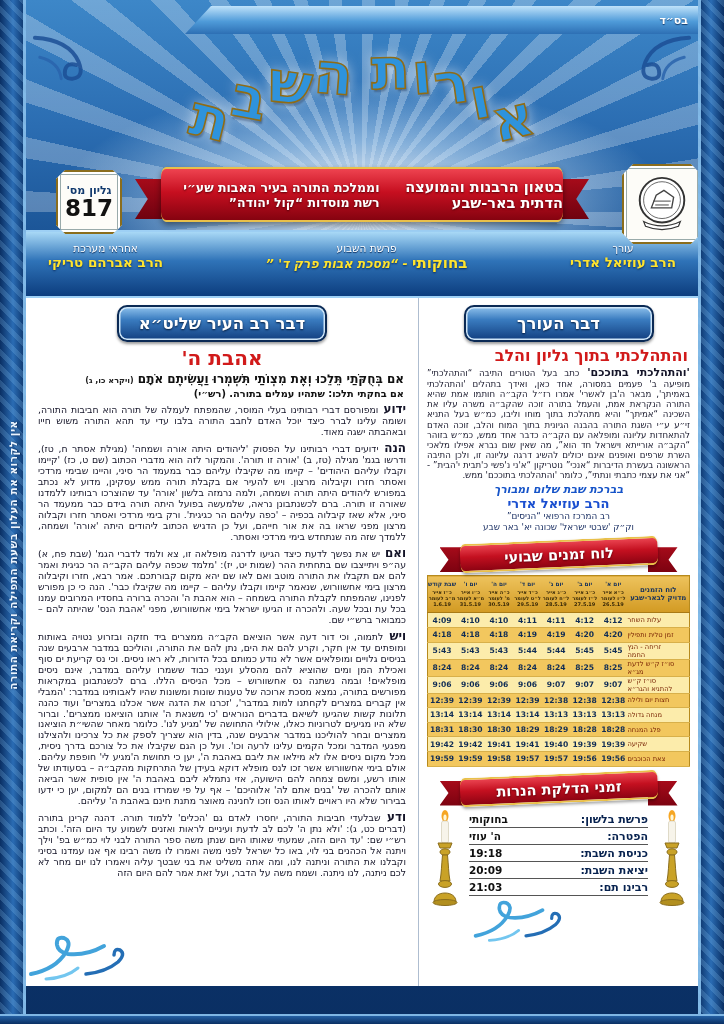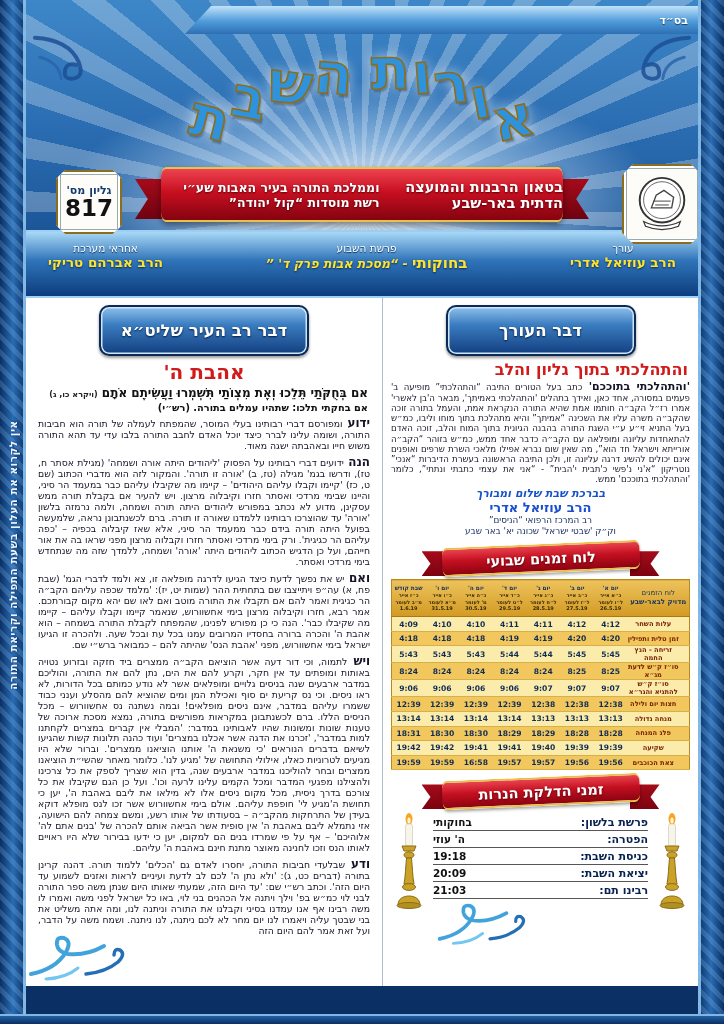--- a/index.html
+++ b/index.html
@@ -71,23 +71,23 @@
     border-bottom:2px solid #9ed0f5;display:flex;justify-content:space-between;
     padding:10px 22px 0 22px;}
   .strip-group{text-align:center;}
   .strip-label{color:#fff;font-size:10.5px;text-shadow:0 1px 1px #0a2c5c;}
   .strip-name{color:#ffe42e;font-size:13.5px;font-weight:bold;text-shadow:0 1px 2px #0a2c5c;}
   .strip-name .parsha-extra{font-style:italic;font-size:12.5px;}
   .strip-name.big{font-size:15px;}
   
   .content{position:absolute;top:298px;left:26px;right:26px;bottom:38px;background:#fff;
     display:flex;overflow:hidden;}
-  .col-editor{width:316px;padding:7px 8px 0 8px;border-left:1.5px solid #aebdd0;}
+  .col-editor{width:280px;padding:7px 8px 0 8px;border-left:1.5px solid #aebdd0;}
   .col-rabbi{flex:1;padding:7px 12px 0 12px;position:relative;}
-  .section-box{width:fit-content;min-width:190px;margin:0 auto 4px auto;padding:14px 20px;
+  .section-box{width:fit-content;min-width:190px;margin:0 auto 4px auto;padding:7px 20px;
     border-radius:10px;border:2px solid #0b2a55;
     background:linear-gradient(180deg,#8ec1ec 0%,#3a7cc0 38%,#123f80 100%);
     box-shadow:inset 0 0 0 1.5px #cfe6f8,0 2px 3px rgba(0,0,0,.4);
     color:#fff;font-weight:bold;font-size:16.5px;text-align:center;text-shadow:0 1px 2px #041a3a;}
   .red-title{color:#d11a1a;font-weight:bold;}
   .col-editor .red-title{font-size:16px;text-align:right;margin:2px 2px 1px 0;}
   .col-rabbi .red-title{font-size:20px;text-align:center;margin:1px 0 2px 0;}
   .verse{font-weight:bold;font-size:12px;color:#111;text-align:right;margin:0 2px;}
   .verse .ref{font-size:8px;color:#222;}
   .rashi-line{font-weight:bold;font-size:9.8px;color:#111;text-align:right;margin:2px 2px 3px;}
@@ -114,21 +114,21 @@
   
   .zt{width:100%;border-collapse:collapse;border:1px solid #b68a1e;table-layout:fixed;}
   .zt th,.zt td{padding:0;border-bottom:1px solid #d8b04a;}
   .zt thead th{background:linear-gradient(180deg,#edc25c,#d29a23);
     border-bottom:1.5px solid #a97a14;vertical-align:middle;height:37px;}
   .zt .corner{width:62px;font-size:7px;font-weight:bold;color:#16325c;line-height:1.3;}
   .zt thead .dname{font-size:5.8px;font-weight:bold;color:#16325c;}
   .zt thead div{font-size:5px;color:#3a2a08;line-height:1.25;text-align:center;}
   .zt tbody tr:nth-child(odd){background:#fcecab;}
   .zt tbody tr:nth-child(even){background:#f2c75e;}
-  .zt .rlabel{font-size:6.7px;font-weight:bold;color:#7a2506;text-align:center;
+  .zt .rlabel{font-size:6.7px;font-weight:normal;color:#7a2506;text-align:left;
     padding-right:10px;height:14.6px;}
   .zt .tval{font-size:7.6px;font-weight:bold;color:#0f2c55;text-align:center;}
   
   .candles{display:flex;align-items:flex-start;margin-top:2px;position:relative;}
   .candle-svg{width:36px;flex:0 0 36px;}
   .candle-list{flex:1;padding:2px 6px 0 6px;}
   .c-row{display:flex;justify-content:space-between;align-items:baseline;
     border-bottom:1px solid #555;padding:2px 0 1px 0;}
   .c-label{font-weight:bold;font-size:11px;color:#07224f;}
   .c-value{font-weight:bold;font-size:10.5px;color:#101010;}
@@ -236,21 +236,21 @@
       </div>
 
       <div class="ribbon">
         <div class="rband">לוח זמנים שבועי</div>
       </div>
 
       <table class="zt">
         <thead>
           <tr>
             <th class="corner">
-              <div style="font-size:7px;font-weight:normal;color:#16325c;">לוח הזמנים</div>
+              <div style="font-size:7px;font-weight:bold;color:#16325c;">לוח הזמנים</div>
               <div style="font-size:7px;font-weight:bold;color:#16325c;">מדויק לבאר-שבע</div>
             </th>
           <th>
                 <div class="dname">יום א'</div>
                 <div>כ״א אייר</div>
                 <div>ל״ו לעומר</div>
                 <div>26.5.19</div>
               </th>
               <th>
                 <div class="dname">יום ב'</div>
@@ -380,21 +380,21 @@
               <td class="tval">19:41</td>
               <td class="tval">19:42</td>
               <td class="tval">19:42</td>
             </tr>
             <tr>
               <td class="rlabel">צאת הכוכבים</td>
               <td class="tval">19:56</td>
               <td class="tval">19:56</td>
               <td class="tval">19:57</td>
               <td class="tval">19:57</td>
-              <td class="tval">16:58</td>
+              <td class="tval">19:58</td>
               <td class="tval">19:59</td>
               <td class="tval">19:59</td>
             </tr>
           </tbody>
       </table>
 
       <div class="ribbon">
         <div class="rband">זמני הדלקת הנרות</div>
       </div>
 

